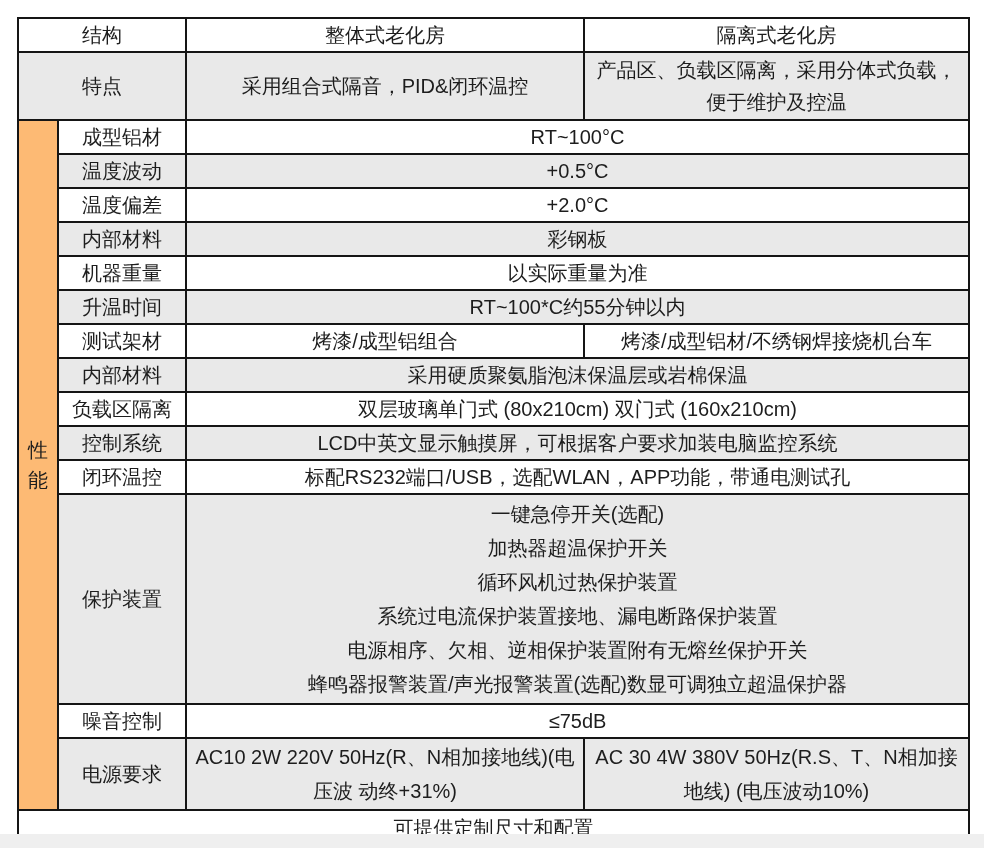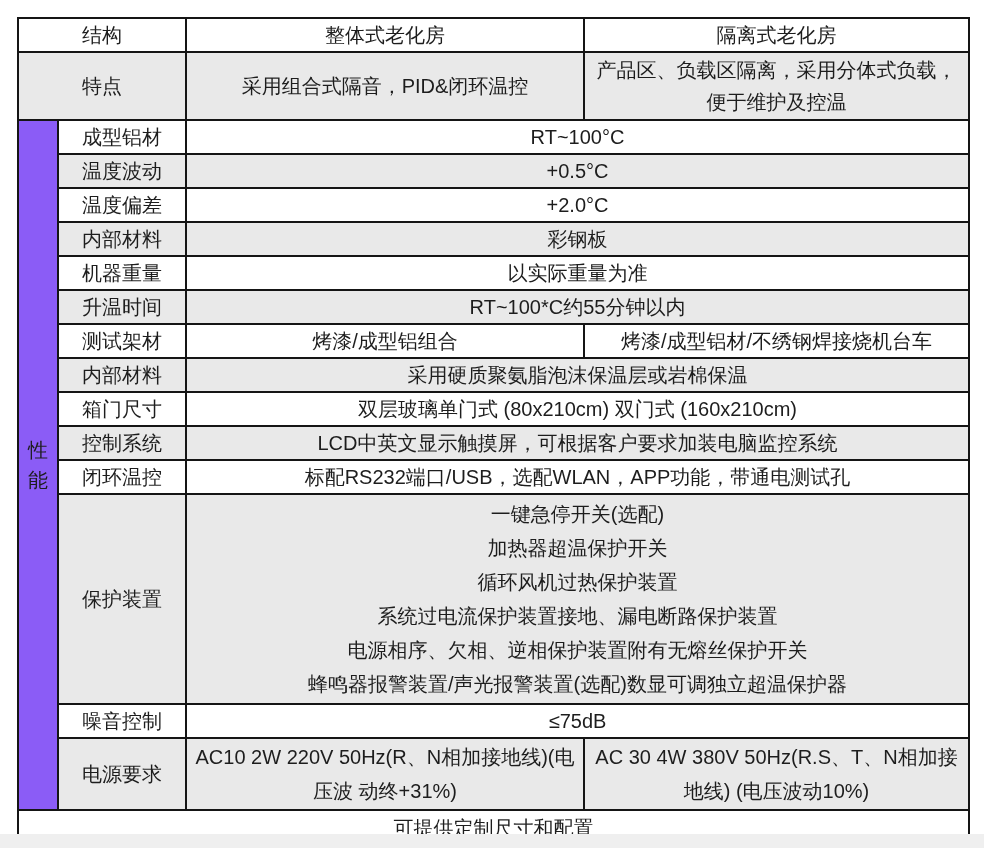--- a/index.html
+++ b/index.html
@@ -19,21 +19,21 @@
   }
   td{
     border:2px solid #151515;
     text-align:center;vertical-align:middle;
     font-size:20px;color:#1d1d1d;
     padding:1px 6px;box-sizing:border-box;
     line-height:30px;
     word-break:break-word;
   }
   tr.shade td{background:#e9e9e9;}
-  td.perf{background:#8b5cf6;line-height:30px;}
+  td.perf{background:#fdba74;line-height:30px;}
   tr.rh-head{height:33px;}
   tr.rh-feat{height:67px;}
   tr.rh{height:34px;}
   tr.rh-prot{height:204px;}
   tr.rh-power{height:69px;}
   tr.rh-foot{height:35px;}
   td.prot-cell{padding:2px 22px;}
   .prot-line{line-height:34px;}
   tr.rh-power td{line-height:34px;}
   tr.rh-feat td{line-height:32px;}
@@ -98,21 +98,21 @@
     <td>烤漆/成型铝组合</td>
     <td>烤漆/成型铝材/不绣钢焊接烧机台车</td>
   </tr>
 
   <tr class="rh shade">
     <td>内部材料</td>
     <td colspan="2">采用硬质聚氨脂泡沫保温层或岩棉保温</td>
   </tr>
 
   <tr class="rh">
-    <td>箱门尺寸</td>
+    <td>负载区隔离</td>
     <td colspan="2">双层玻璃单门式 (80x210cm) 双门式 (160x210cm)</td>
   </tr>
 
   <tr class="rh shade">
     <td>控制系统</td>
     <td colspan="2">LCD中英文显示触摸屏，可根据客户要求加装电脑监控系统</td>
   </tr>
 
   <tr class="rh">
     <td>闭环温控</td>

